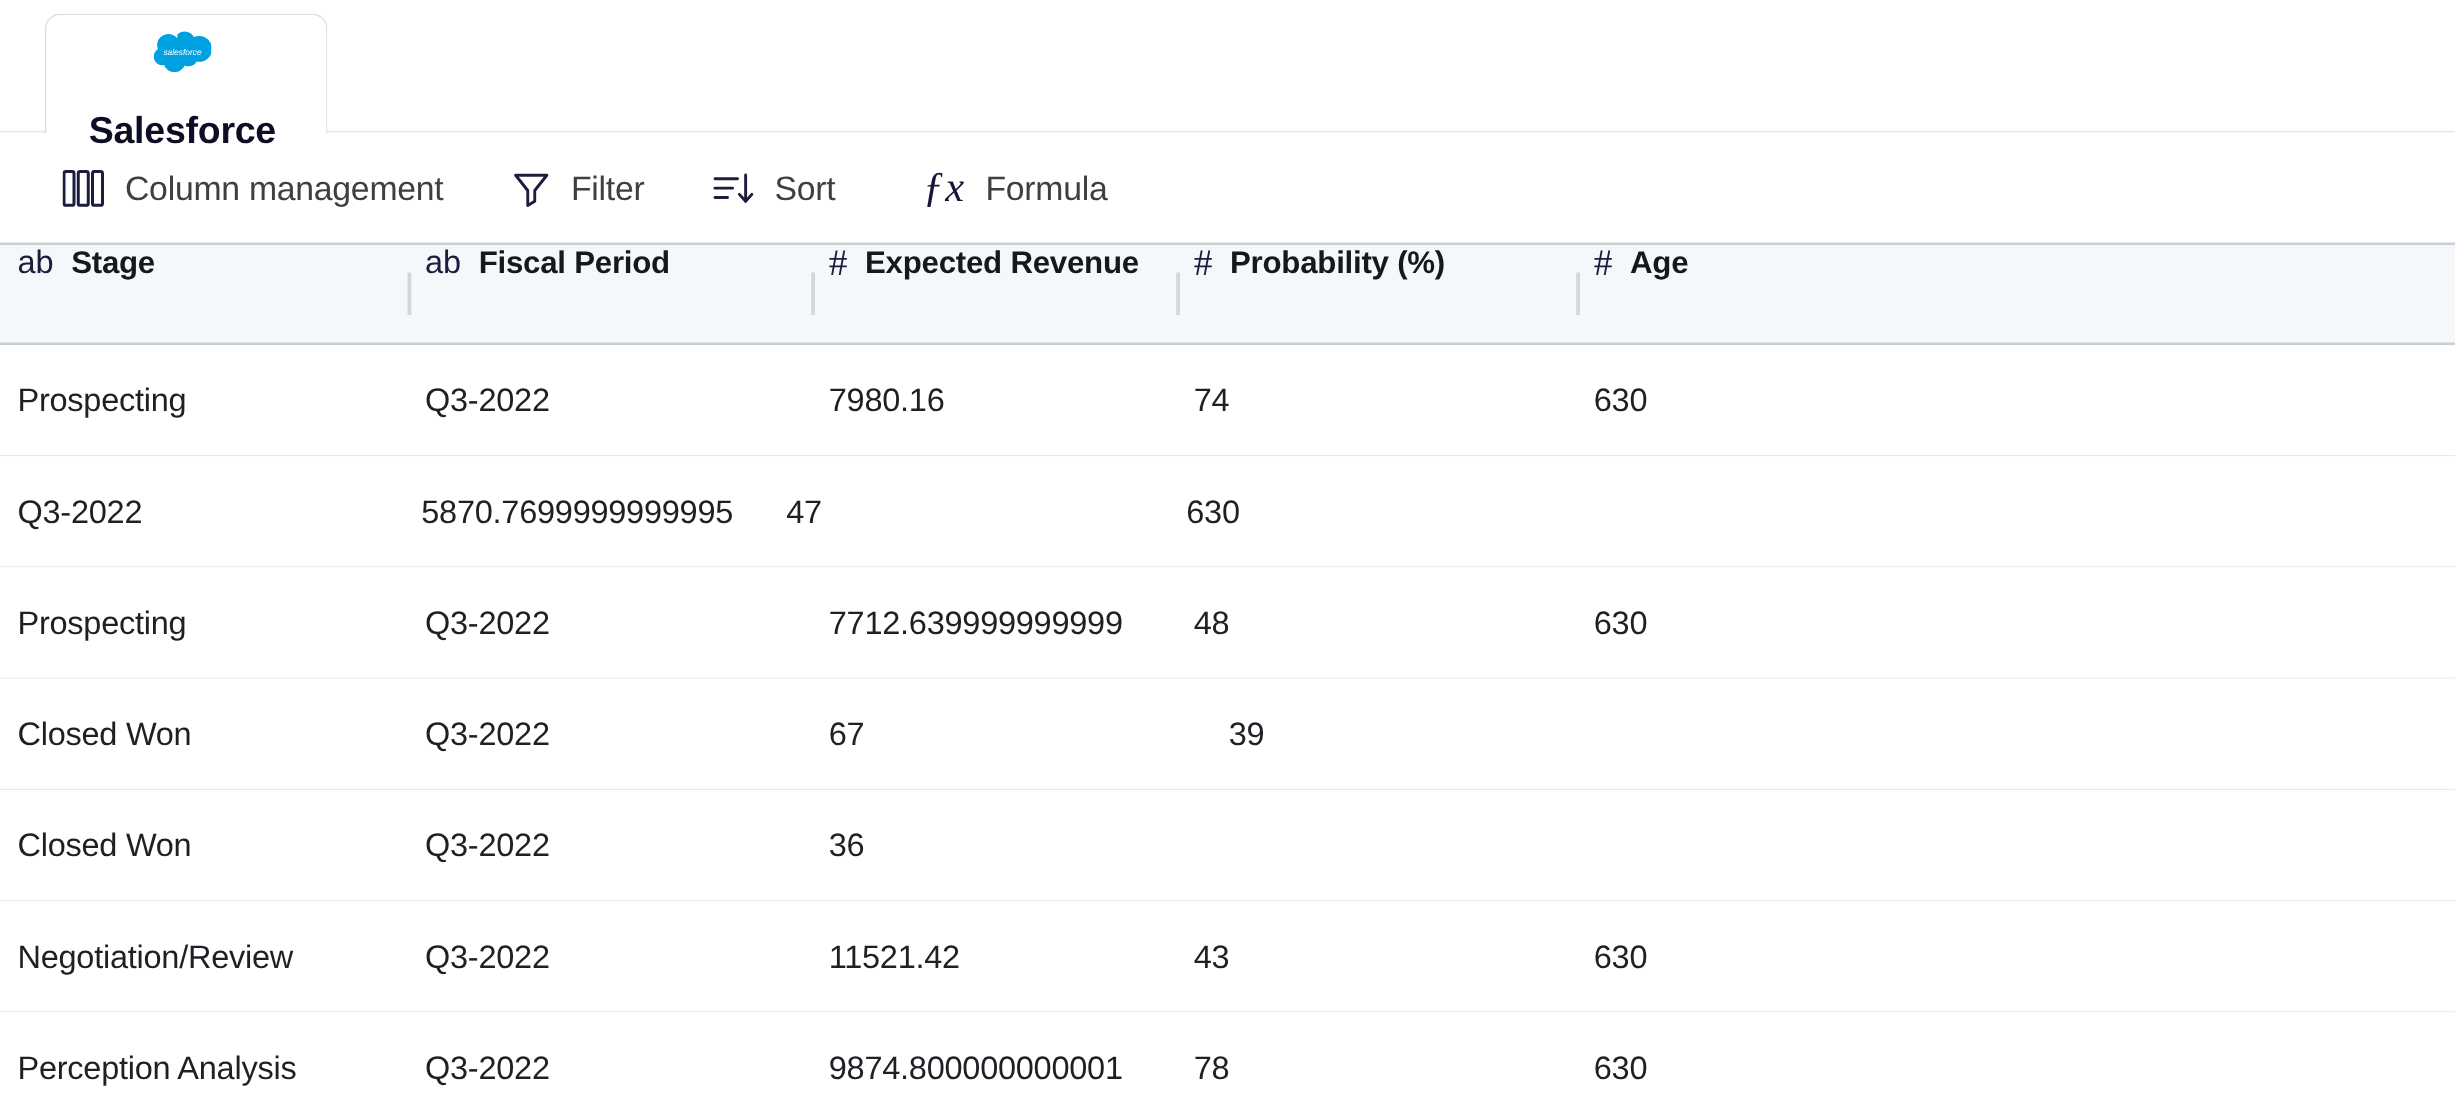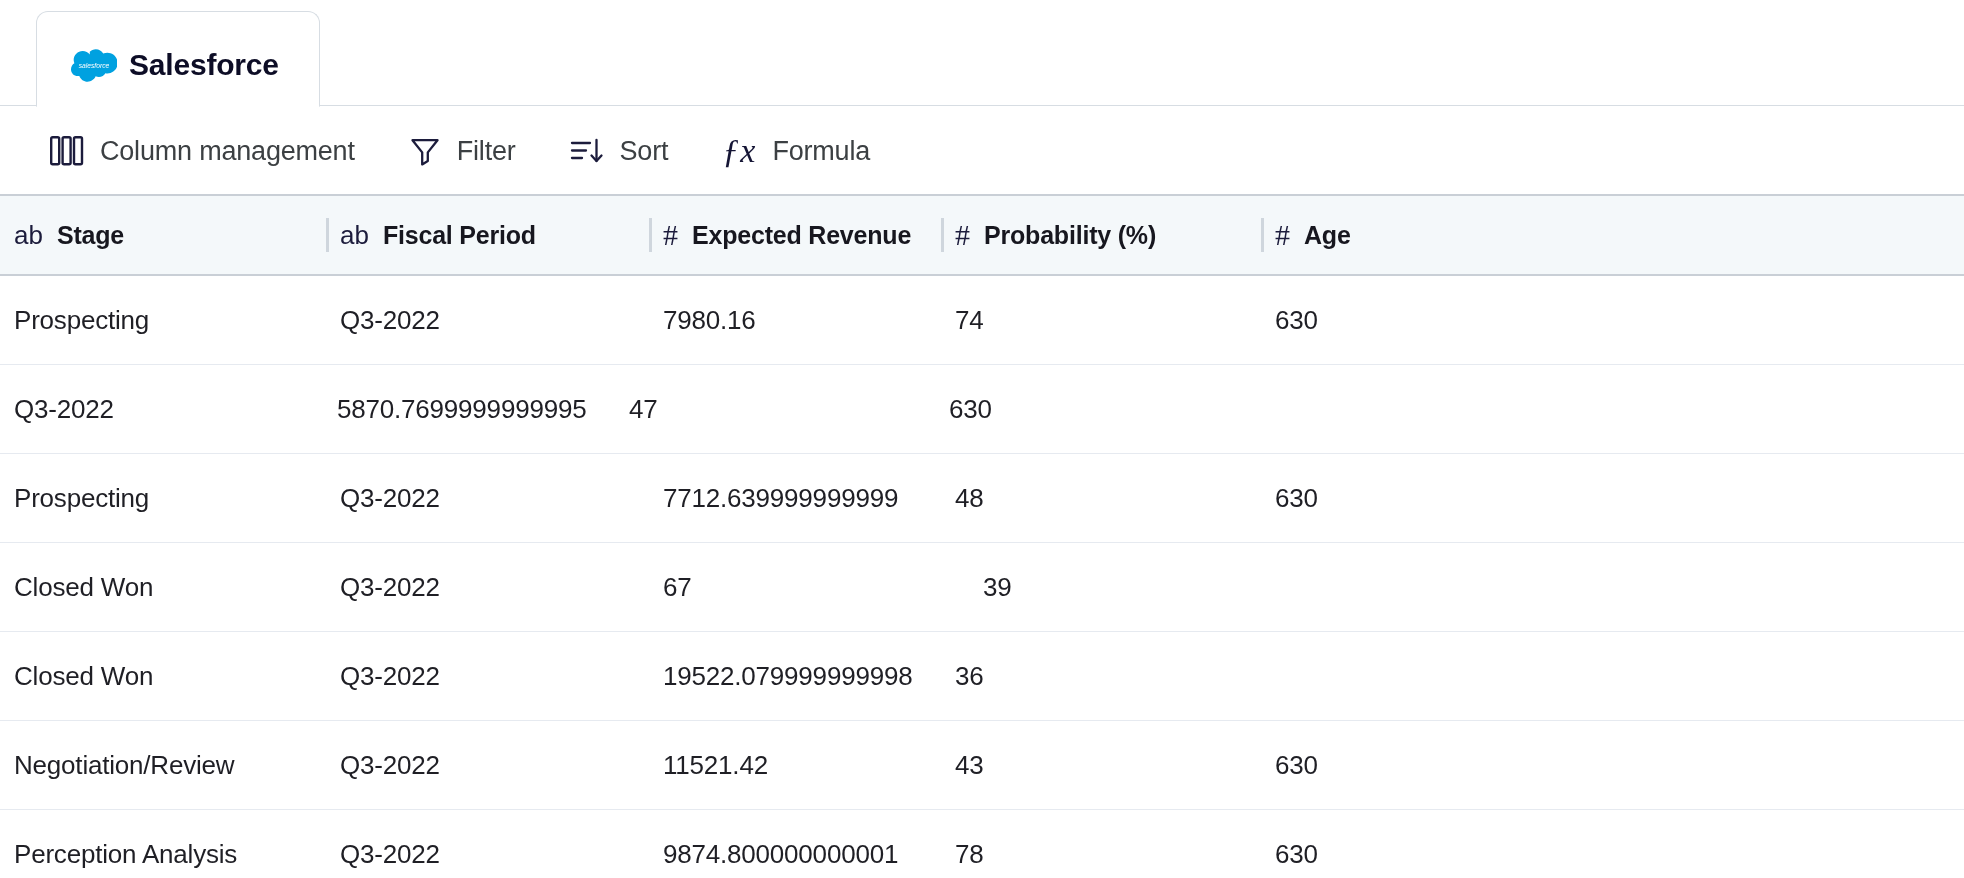--- a/index.html
+++ b/index.html
@@ -25,28 +25,29 @@
     position: absolute;
     left: 0; right: 0; bottom: 0;
     height: 1px;
     background: #d7dde3;
   }
   .tab {
     position: relative;
     z-index: 2;
     display: flex;
     align-items: center;
-    gap: 12px;
+    gap: 30px;
     height: 96px;
     padding: 12px 40px 0 34px;
     background: #ffffff;
     border: 1px solid #d7dde3;
     border-bottom: 1px solid #ffffff;
     border-radius: 12px 12px 0 0;
     margin-bottom: -1px;
+    flex-direction: column;
   }
   .sf-logo { width: 46px; height: 34px; display: block; flex: none; }
   .tab-label {
     font-size: 30px;
     font-weight: 700;
     color: #0d0d26;
     letter-spacing: -0.2px;
     white-space: nowrap;
   }
 
@@ -84,34 +85,35 @@
     white-space: nowrap;
     letter-spacing: -0.2px;
   }
   .fx-icon {
     font-family: "Liberation Serif", serif;
     font-style: italic;
     font-size: 34px;
     color: #151535;
     line-height: 1;
     letter-spacing: 1px;
+    margin-left: 16px;
   }
 
   
   .grid { width: 100%; }
   .grid-head {
     display: flex;
     align-items: center;
     height: 80px;
     background: #f4f8fa;
     border-bottom: 2px solid #c9cfd6;
   }
   .hcell {
     display: flex;
-    align-items: center;
+    align-items: flex-start;
     gap: 14px;
     height: 100%;
     position: relative;
     padding-left: 14px;
     flex: none;
   }
   .hcell + .hcell::before {
     content: "";
     position: absolute;
     left: 0;
@@ -273,21 +275,20 @@
   <div class="grid-row">
     <div class="cell c0">Closed Won</div>
     <div class="cell c1">Q3-2022</div>
     <div class="cell c3">67</div>
     <div class="cell c4">39</div>
   </div>
 
   <div class="grid-row">
     <div class="cell c0">Closed Won</div>
     <div class="cell c1">Q3-2022</div>
-    <div class="cell c2">19522.079999999998</div>
     <div class="cell c4">36</div>
   </div>
 
   <div class="grid-row">
     <div class="cell c0">Negotiation/Review</div>
     <div class="cell c1">Q3-2022</div>
     <div class="cell c2">11521.42</div>
     <div class="cell c3">43</div>
     <div class="cell c4">630</div>
   </div>

